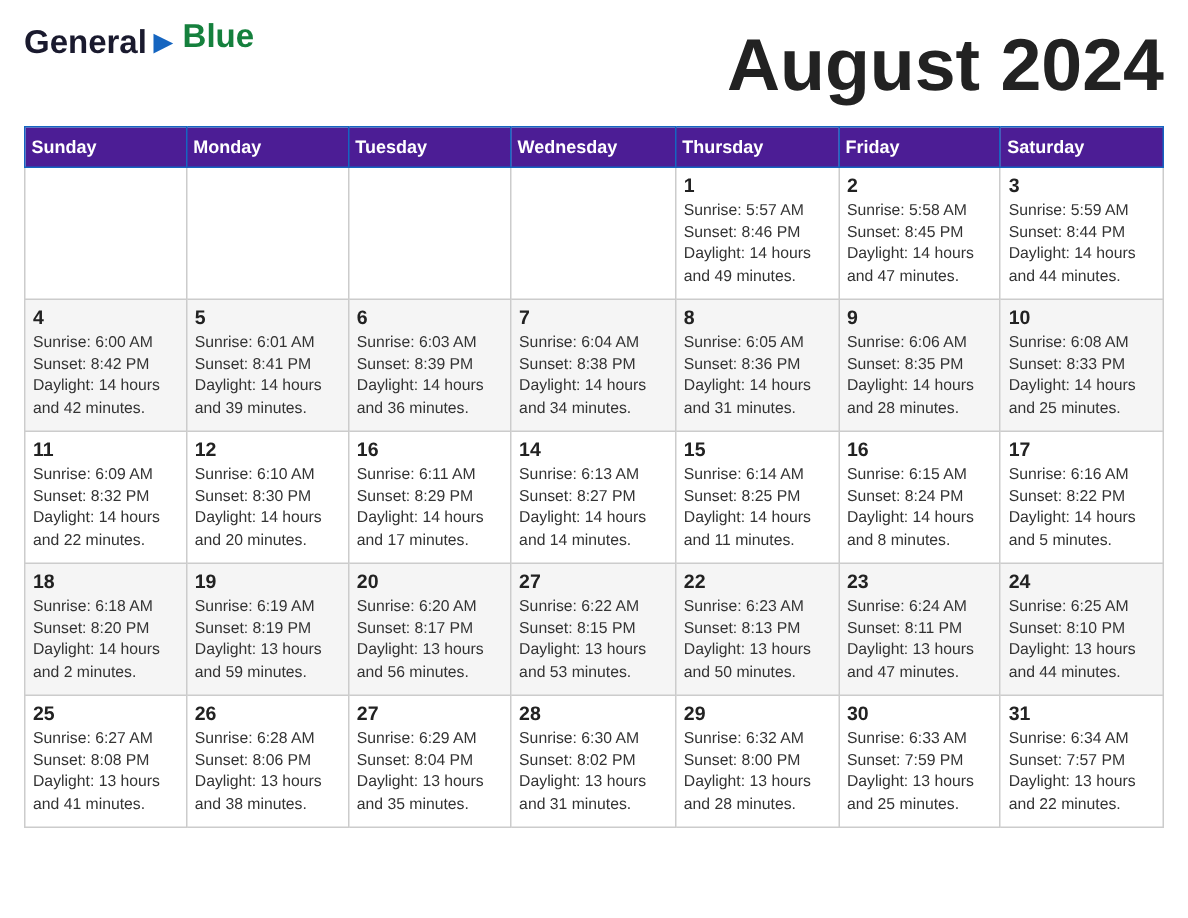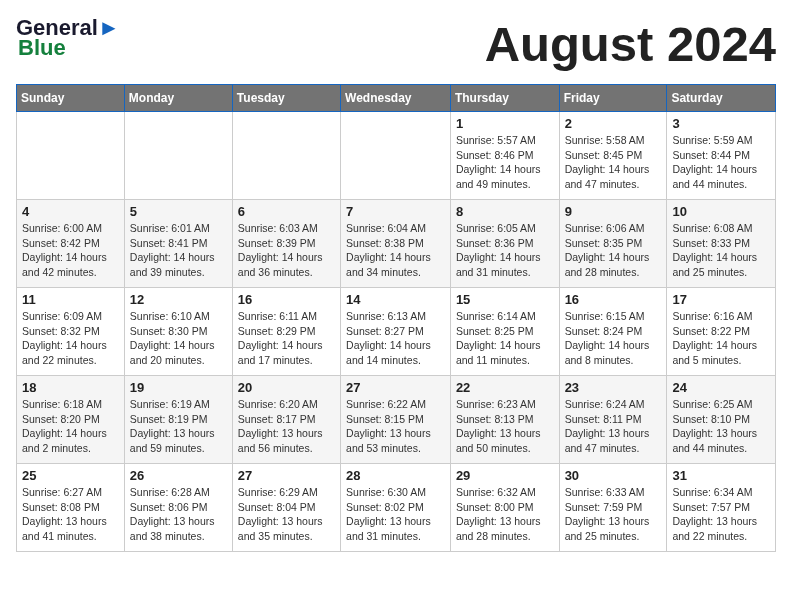--- a/index.html
+++ b/index.html
@@ -11,21 +11,21 @@
       padding: 16px;
     }
     .header-area {
       display: flex;
       justify-content: space-between;
       align-items: flex-start;
       margin-bottom: 12px;
     }
     .logo {
       display: flex;
-      flex-direction: column;
+      flex-direction: row;
       align-items: flex-start;
     }
     .logo-text {
       font-size: 22px;
       font-weight: bold;
       color: #1a1a2e;
       line-height: 1.1;
     }
     .logo-text span.blue { color: #1565C0; }
     .title-area {
@@ -40,21 +40,21 @@
       font-size: 16px;
       color: #444;
       margin-top: 2px;
     }
     table {
       width: 100%;
       border-collapse: collapse;
       font-size: 11px;
     }
     thead tr th {
-      background: #737373;
+      background: #4c1d95;
       color: #fff;
       padding: 6px 4px;
       text-align: left;
       font-size: 12px;
       font-weight: bold;
       border: 1px solid #1565C0;
     }
     tbody tr td {
       border: 1px solid #ccc;
       vertical-align: top;

